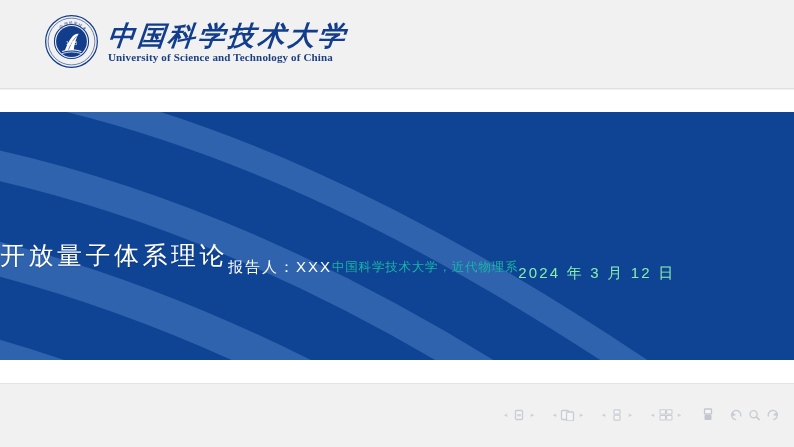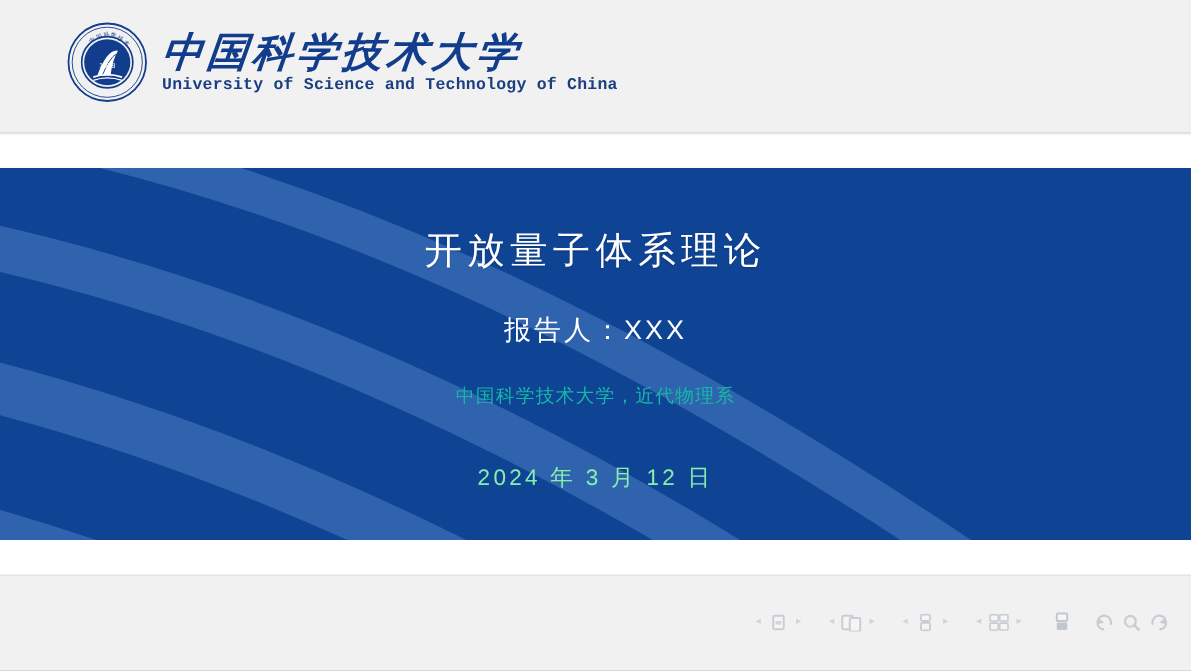--- a/index.html
+++ b/index.html
@@ -46,21 +46,21 @@
     font-size: 27px;
     font-weight: 700;
     font-style: italic;
     letter-spacing: 3px;
     color: #123c8c;
     line-height: 1.05;
     white-space: nowrap;
     transform: skewX(-6deg);
   }
   #logo-en {
-    font-family: Liberation Mono, monospace;
+    font-family: Liberation Serif, serif;
     font-size: 11px;
     font-weight: 700;
     letter-spacing: .15px;
     color: #1b3f80;
     white-space: nowrap;
   }
 
   
   #page-sheet {
     position: absolute;
@@ -82,38 +82,37 @@
     position: absolute;
     left: 0; top: 0;
     width: 794px; height: 248px;
     pointer-events: none;
   }
   #slide-text {
     position: absolute;
     left: 0; top: 0;
     width: 794px; height: 248px;
     display: flex;
-    flex-direction: column;
     align-items: center;
     justify-content: flex-start;
     padding-top: 38px;
     color: #ffffff;
     text-align: center;
   }
   .slide-title {
     font-size: 25px;
     font-weight: 400;
     letter-spacing: 3.5px;
     color: #ffffff;
     text-shadow: 0 1px 1px rgba(0,0,0,.18);
     white-space: nowrap;
   }
   .slide-presenter {
     margin-top: 25px;
-    font-size: 18px;
+    font-size: 15px;
     font-weight: 400;
     letter-spacing: 2px;
     color: #ffffff;
     white-space: nowrap;
   }
   .slide-affiliation {
     margin-top: 24px;
     font-size: 12.5px;
     font-weight: 400;
     letter-spacing: .8px;

